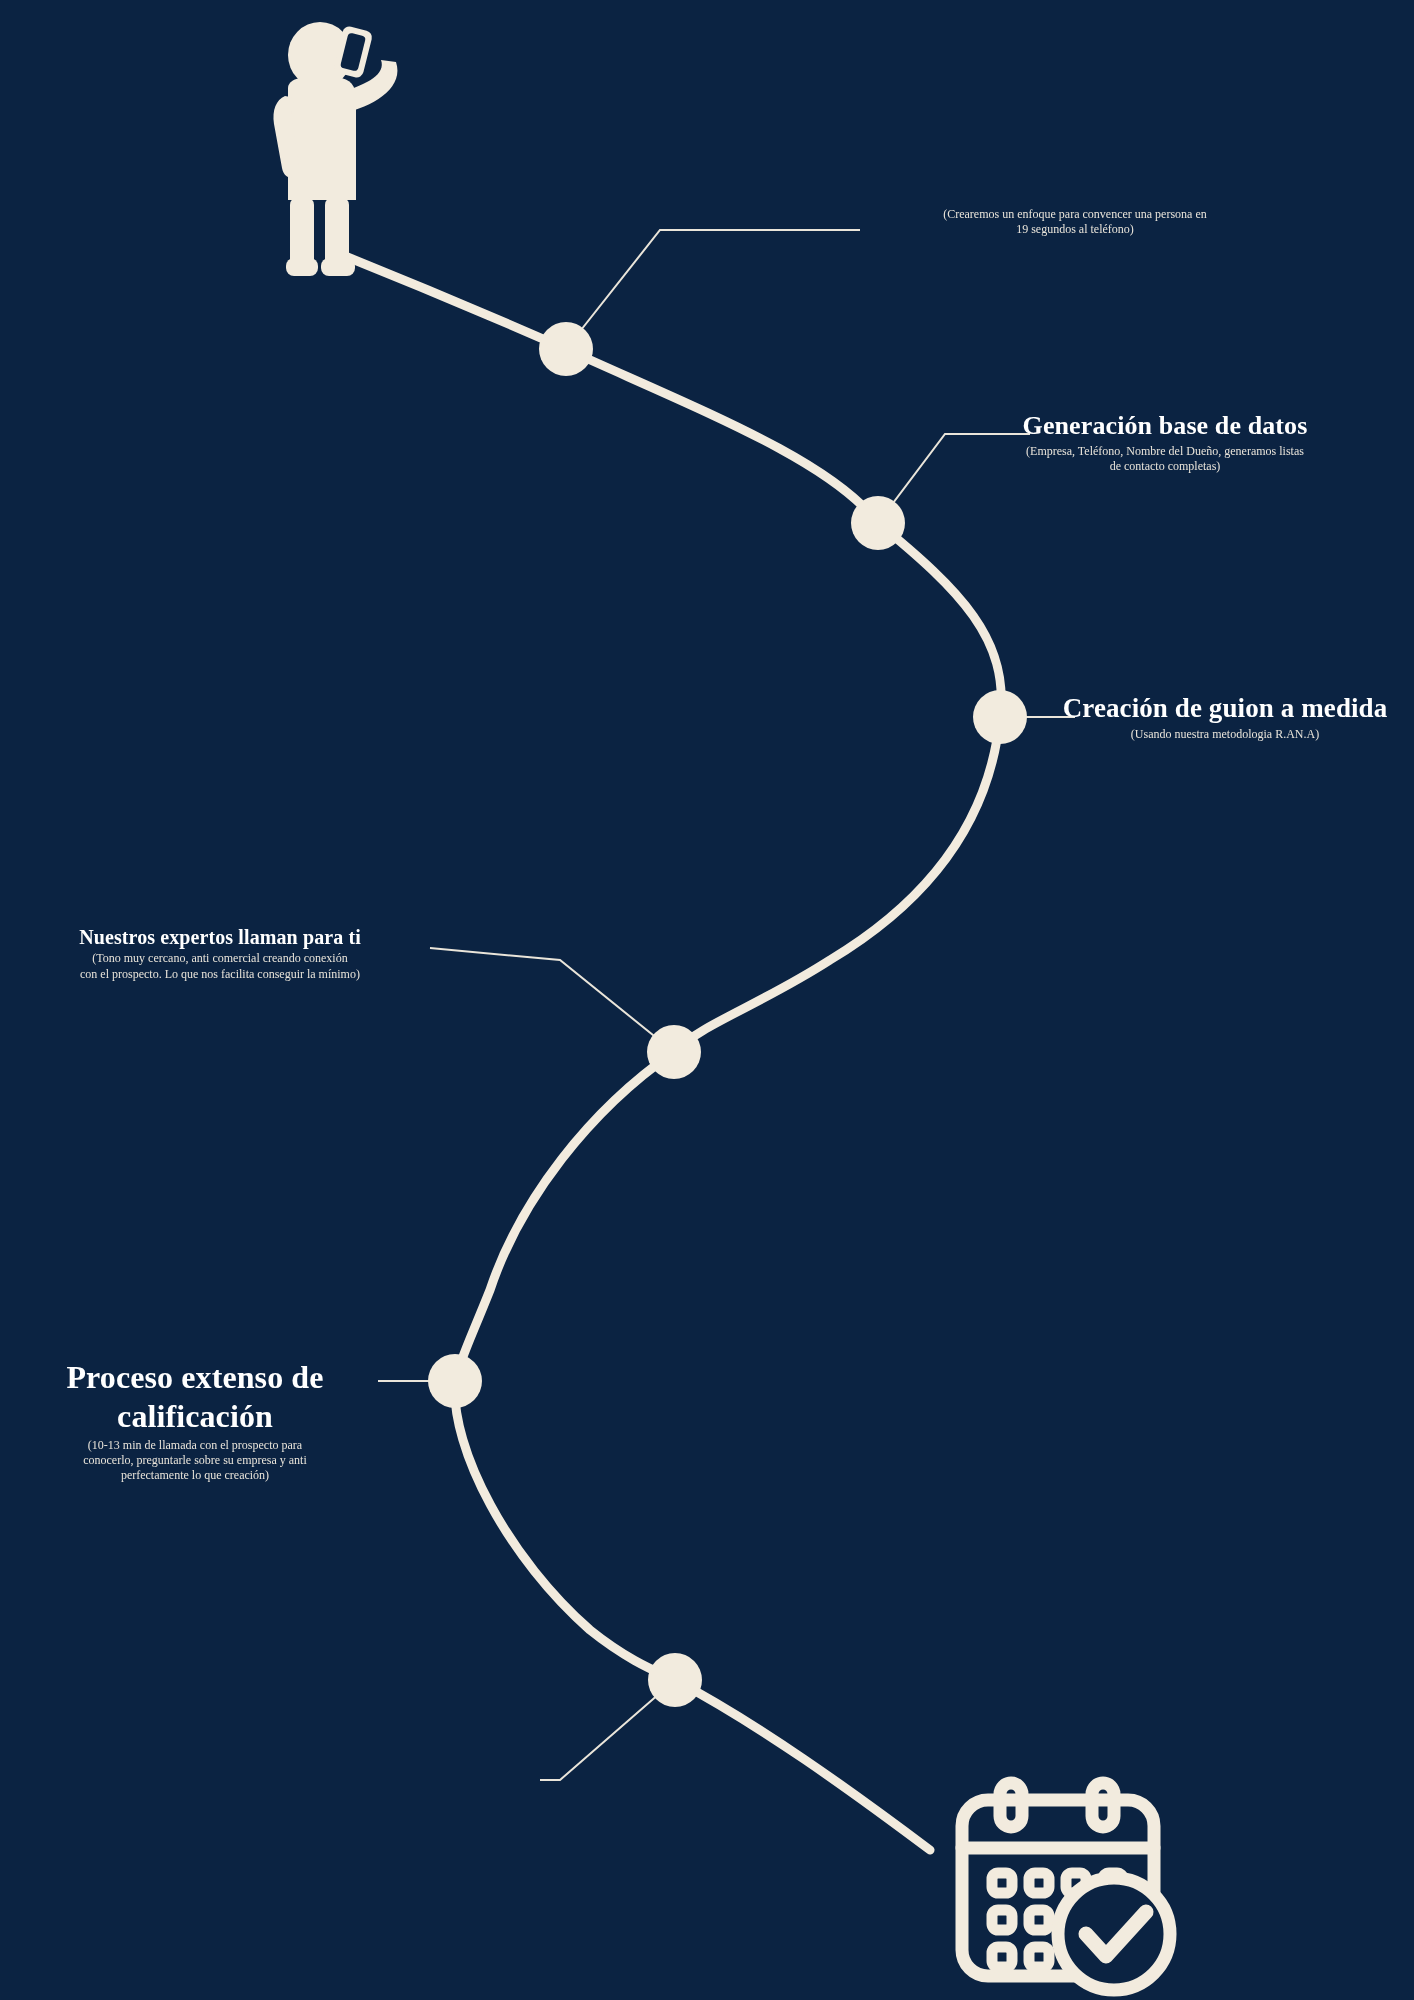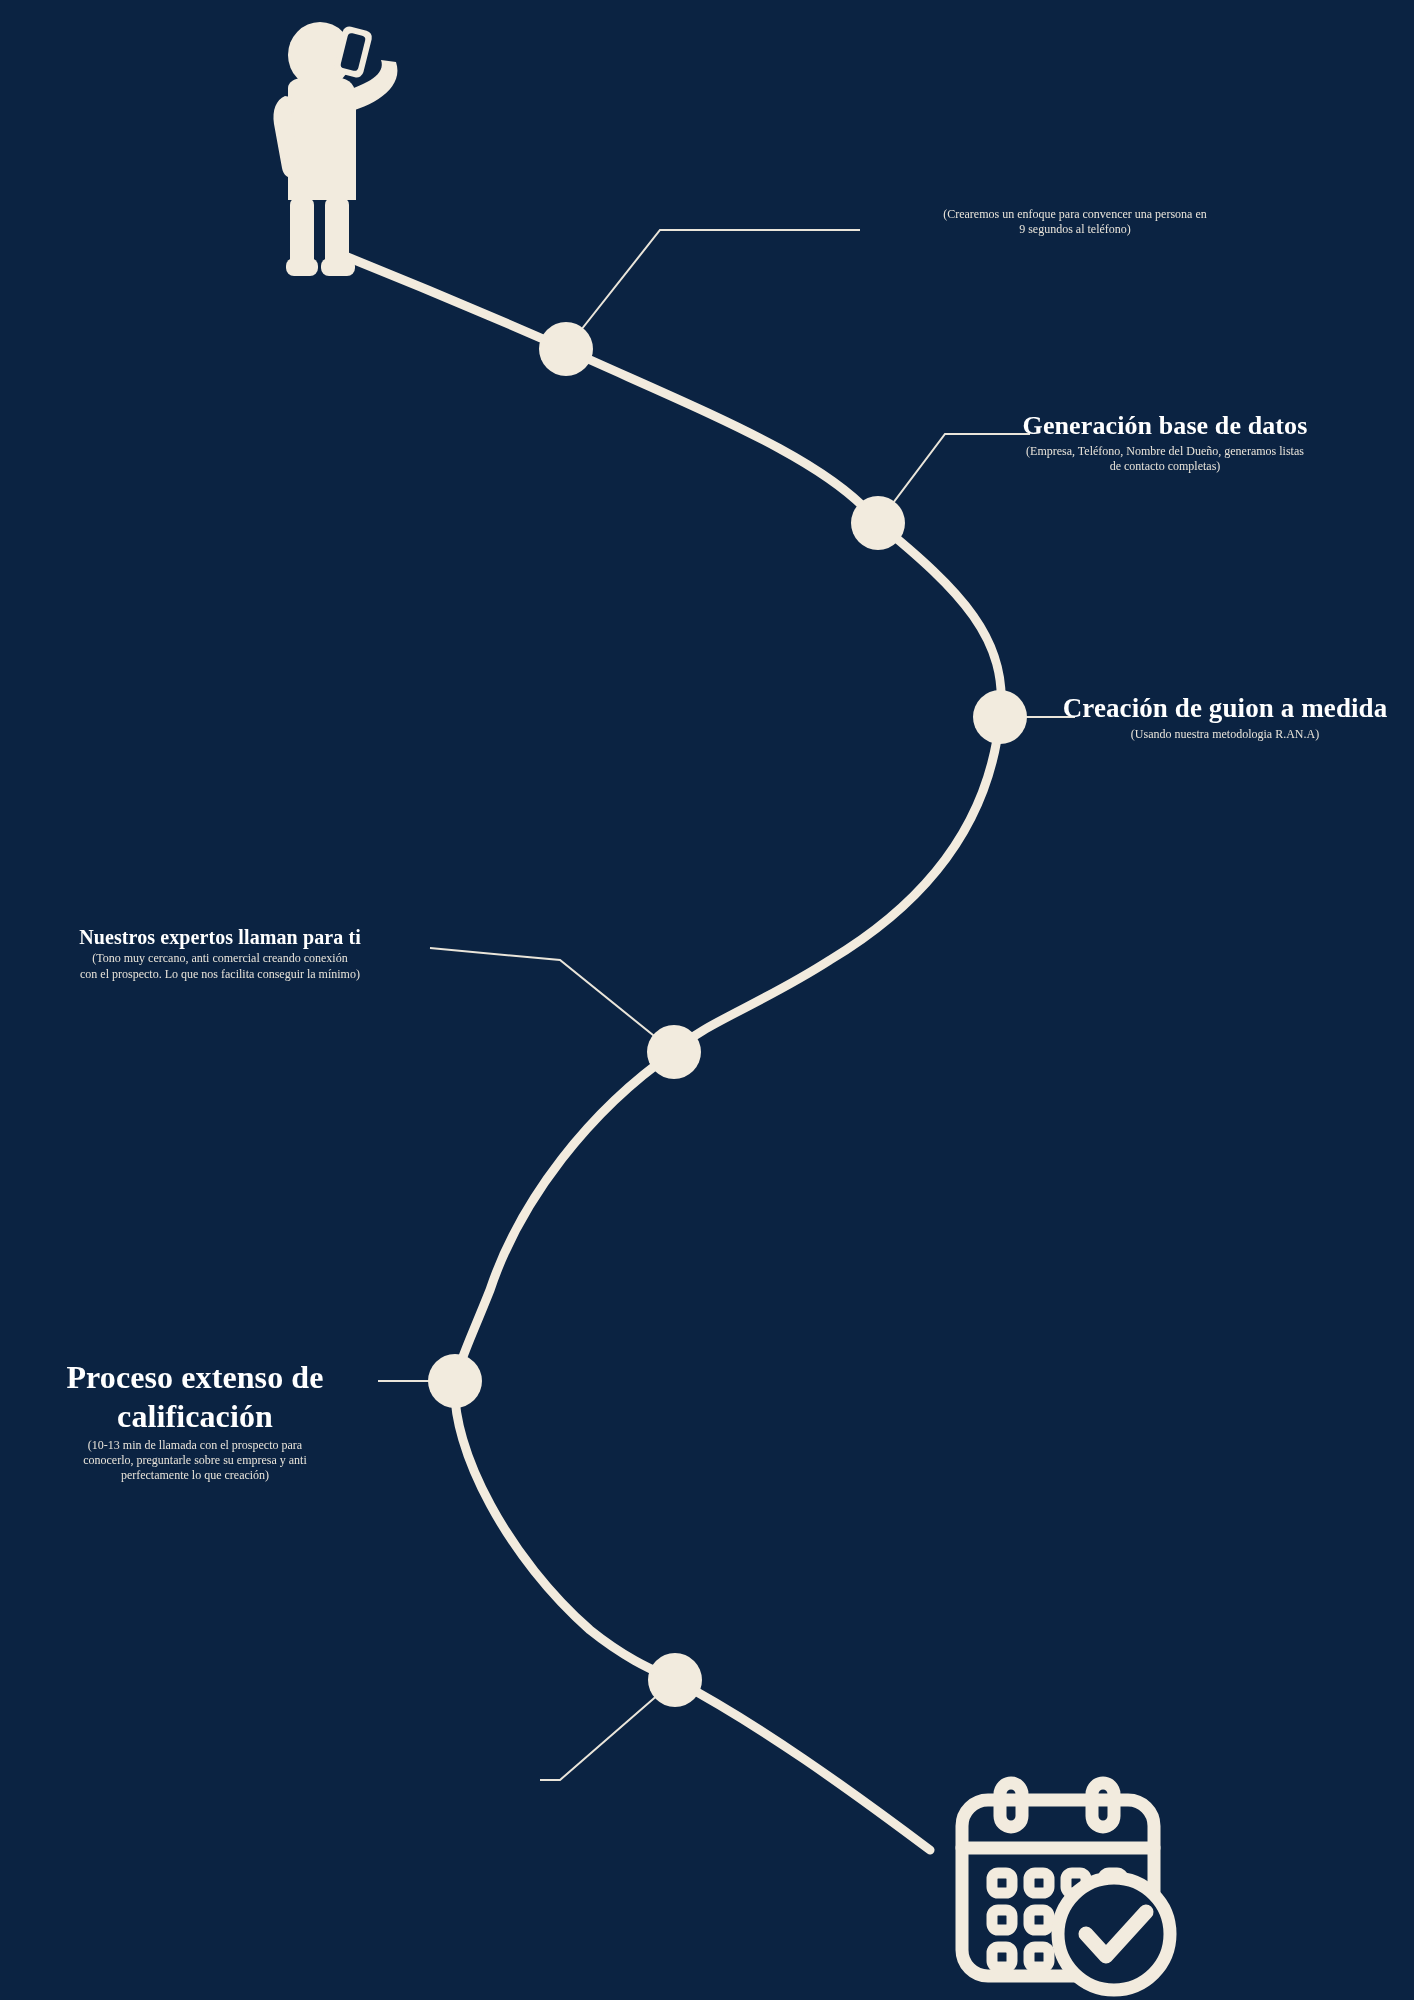--- a/index.html
+++ b/index.html
@@ -118,21 +118,21 @@
     </g>
     <g>
       <circle cx="1114" cy="1934" r="56" fill="#0B2342" stroke="#F2EBDE" stroke-width="13"></circle>
       <polyline points="1086,1934 1106,1956 1146,1912" fill="none" stroke="#F2EBDE" stroke-width="15" stroke-linecap="round" stroke-linejoin="round"></polyline>
     </g>
   </svg>
 
   <div class="label" id="lbl-1">
     <span class="s">
       <span>(Crearemos un enfoque para convencer una persona en</span><br>
-      <span>9 segundos al teléfono)</span>
+      <span>19 segundos al teléfono)</span>
     </span>
   </div>
 
   <div class="label" id="lbl-3">
     <span class="t">Creación de guion a medida</span>
     <span class="s">(Usando nuestra metodologia R.AN.A)</span>
   </div>
 
   <div class="label" id="lbl-2">
     <span class="t">Generación base de datos</span>

